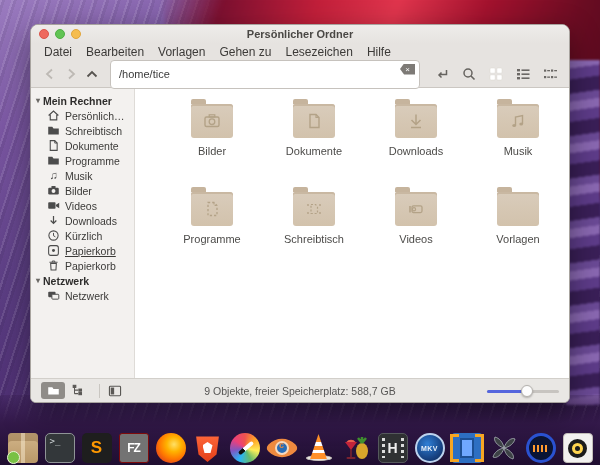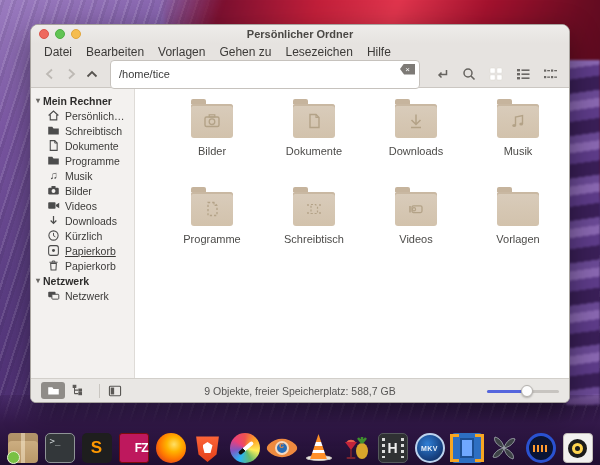--- a/index.html
+++ b/index.html
@@ -80,21 +80,21 @@
 
   .d-box { background:linear-gradient(#d2b58a,#b99868); border-radius:4px;
     box-shadow:inset 0 8px 0 rgba(120,90,50,0.35); }
   .d-box::before { content:""; position:absolute; left:13px; top:0; width:4px; height:30px; background:rgba(255,245,220,0.45); }
   .d-box::after { content:""; position:absolute; left:-1px; bottom:-1px; width:11px; height:11px; border-radius:50%;
     background:#79c144; border:1px solid #e8f5d8; }
   .d-term { background:#33373a; border:1px solid #8f9496; border-radius:5px; }
   .d-term span { position:absolute; top:2px; left:4px; font-size:9px; color:#cfd4d6; font-family:"DejaVu Sans Mono",monospace; }
   .d-subl { background:#1e1e1e; border-radius:5px; display:flex; align-items:center; justify-content:center; }
   .d-subl span { color:#ff9800; font-size:17px; font-weight:bold; }
-  .d-fz { background:#be185d; border-radius:3px; display:flex; align-items:center; justify-content:flex-end; border:1px solid #7e0b0b; }
+  .d-fz { background:#737373; border-radius:3px; display:flex; align-items:center; justify-content:center; border:1px solid #7e0b0b; }
   .d-fz span { color:#fff; font-size:12px; font-weight:bold; letter-spacing:-1px; }
   .d-ffx { border-radius:50%; background:radial-gradient(circle at 60% 38%, #ffe066 0%, #ffb300 28%, #ff7a00 55%, #e64a19 78%, #b5246d 100%); }
   .d-brave { background:linear-gradient(#ff6a3c,#e23d17); clip-path:polygon(12% 12%, 88% 12%, 80% 72%, 50% 97%, 20% 72%); }
   .d-brave::after { content:""; position:absolute; left:10px; top:9px; width:10px; height:11px; background:#fff;
     clip-path:polygon(50% 0, 100% 30%, 80% 100%, 20% 100%, 0 30%); }
   .d-krita { border-radius:50%; background:conic-gradient(#ef5350,#ffa726,#ffee58,#66bb6a,#29b6f6,#7e57c2,#ec407a,#ef5350); }
   .d-krita::after { content:""; position:absolute; left:7px; top:13px; width:18px; height:4px; border-radius:3px;
     background:linear-gradient(90deg,#111 0 35%, #fff 35% 100%); transform:rotate(-40deg); }
   .d-xn { }
   .d-xn .eye { position:absolute; left:3px; top:3px; width:24px; height:24px; background:#ee8a3f;

